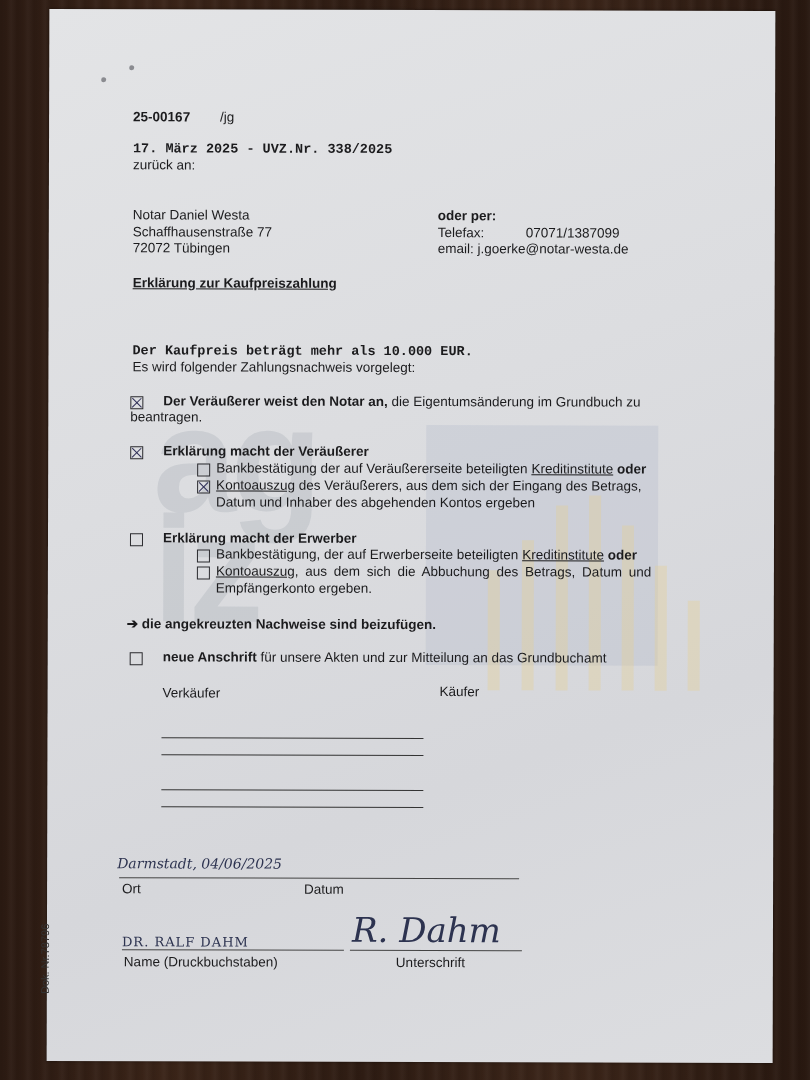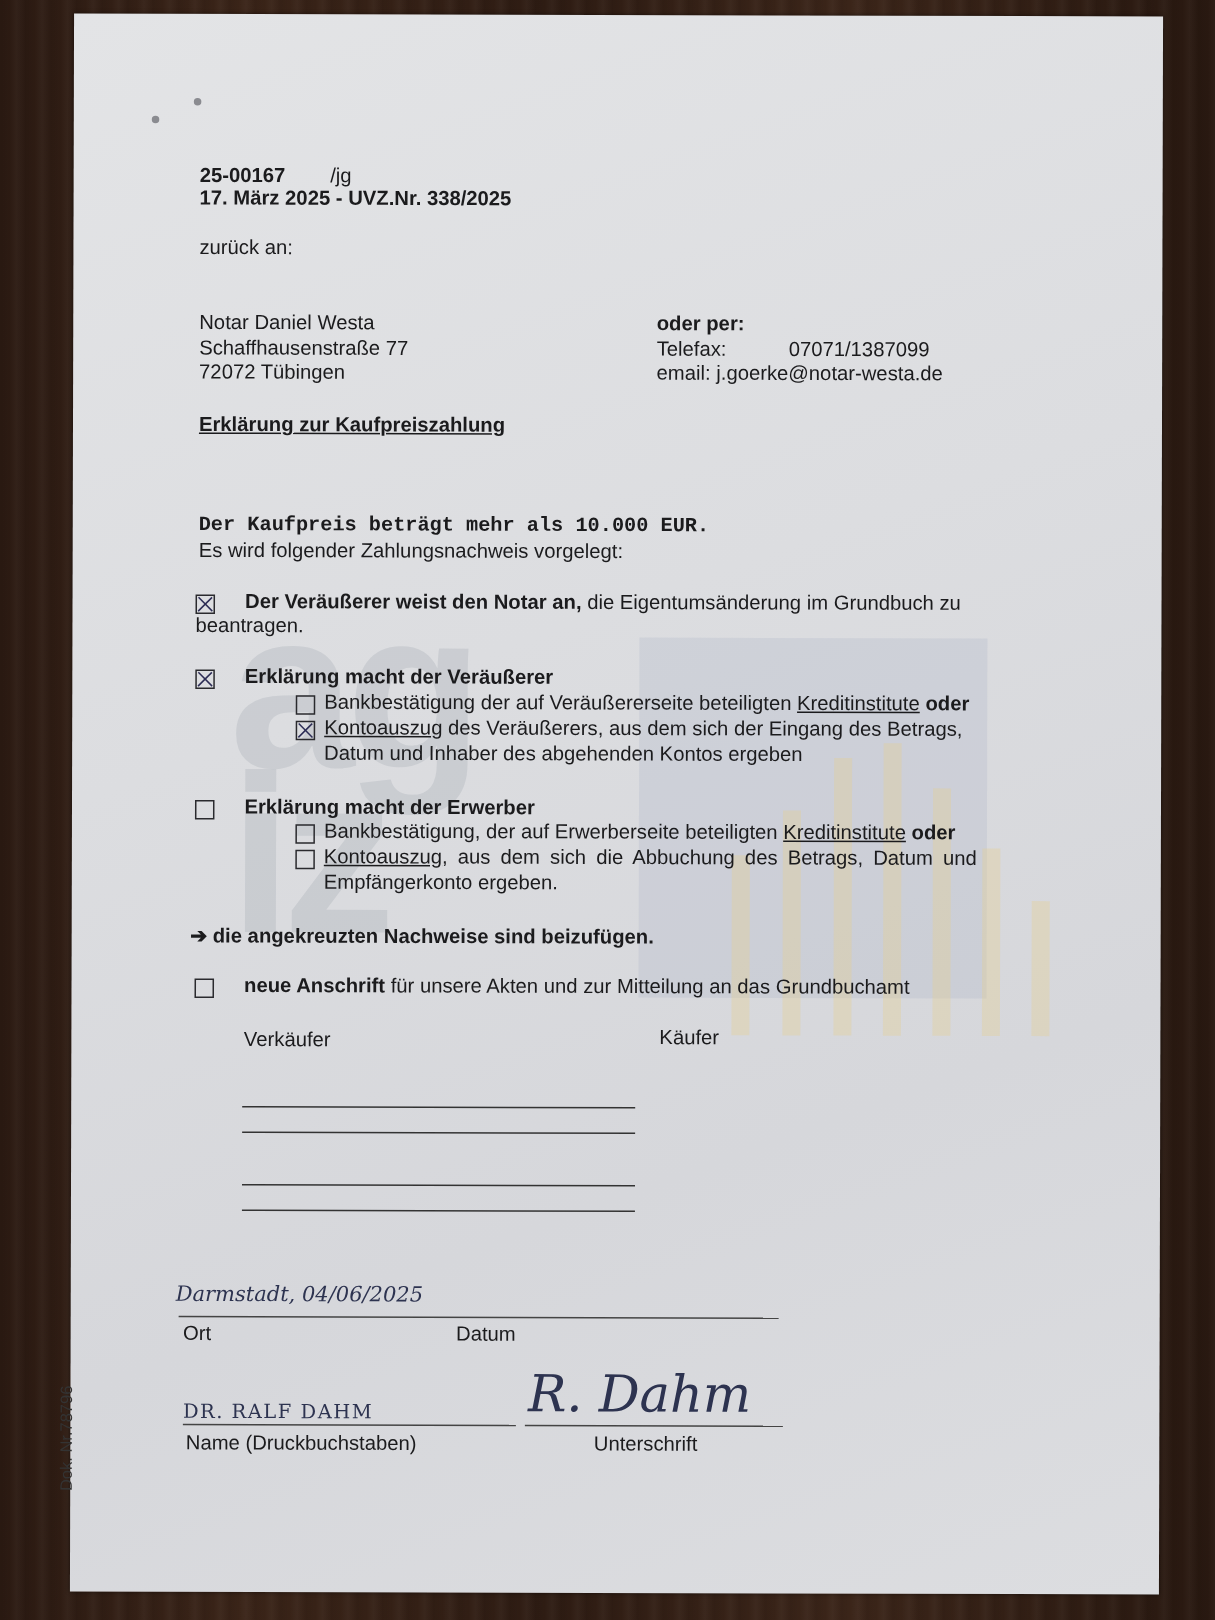--- a/index.html
+++ b/index.html
@@ -68,21 +68,21 @@
     <div class="wm-bar" style="left:34px;height:150px;"></div>
     <div class="wm-bar" style="left:68px;height:185px;"></div>
     <div class="wm-bar" style="left:101px;height:195px;"></div>
     <div class="wm-bar" style="left:134px;height:165px;"></div>
     <div class="wm-bar" style="left:167px;height:125px;"></div>
     <div class="wm-bar" style="left:200px;height:90px;"></div>
   </div>
 
   <div class="t b" style="left:84px;top:100px;">25-00167</div>
   <div class="t b" style="left:171px;top:100px;font-weight:normal;">/jg</div>
-  <div class="t b" style="left:84px;top:115px;">17. März 2025 - UVZ.Nr. 338/2025</div>
+  <div class="t b" style="left:84px;top:132px;font-family:Liberation Mono, monospace;">17. März 2025 - UVZ.Nr. 338/2025</div>
   <div class="t" style="left:84px;top:148px;">zurück an:</div>
 
   <div class="t" style="left:84px;top:198px;">Notar Daniel Westa</div>
   <div class="t" style="left:84px;top:215px;">Schaffhausenstraße 77</div>
   <div class="t" style="left:84px;top:231px;">72072 Tübingen</div>
 
   <div class="t b" style="left:389px;top:198px;">oder per:</div>
   <div class="t" style="left:389px;top:215px;">Telefax:</div>
   <div class="t" style="left:477px;top:215px;">07071/1387099</div>
   <div class="t" style="left:389px;top:231px;">email: j.goerke@notar-westa.de</div>

